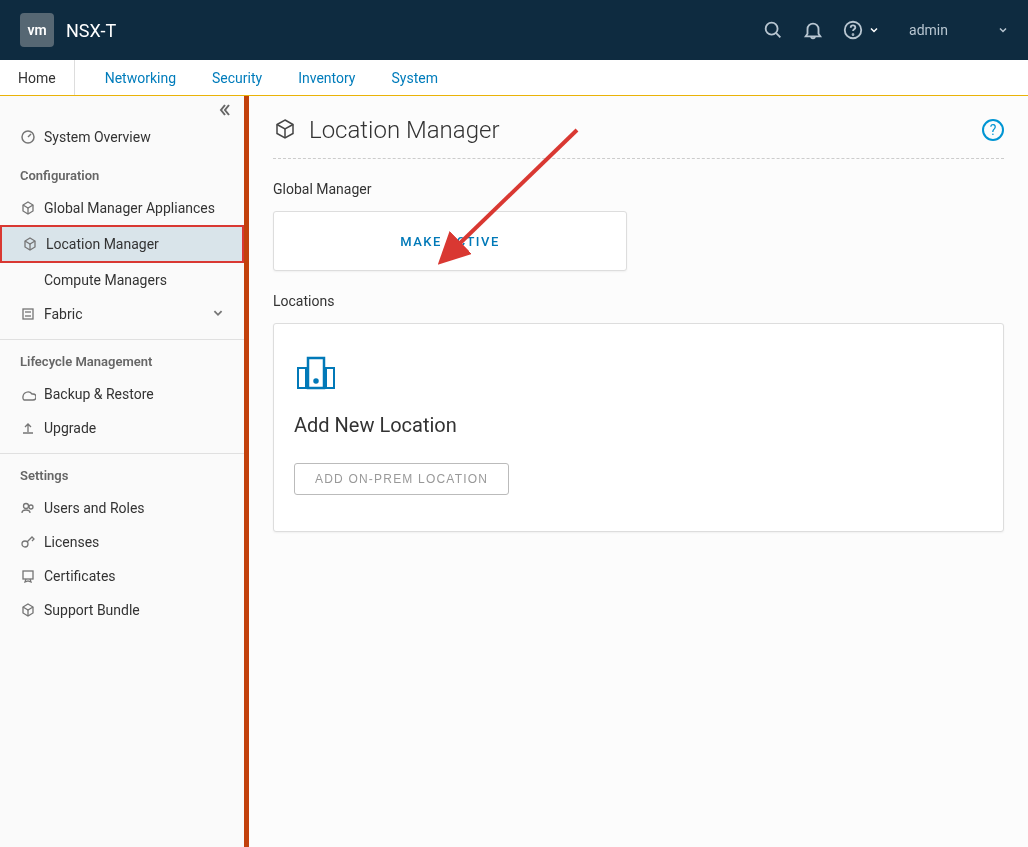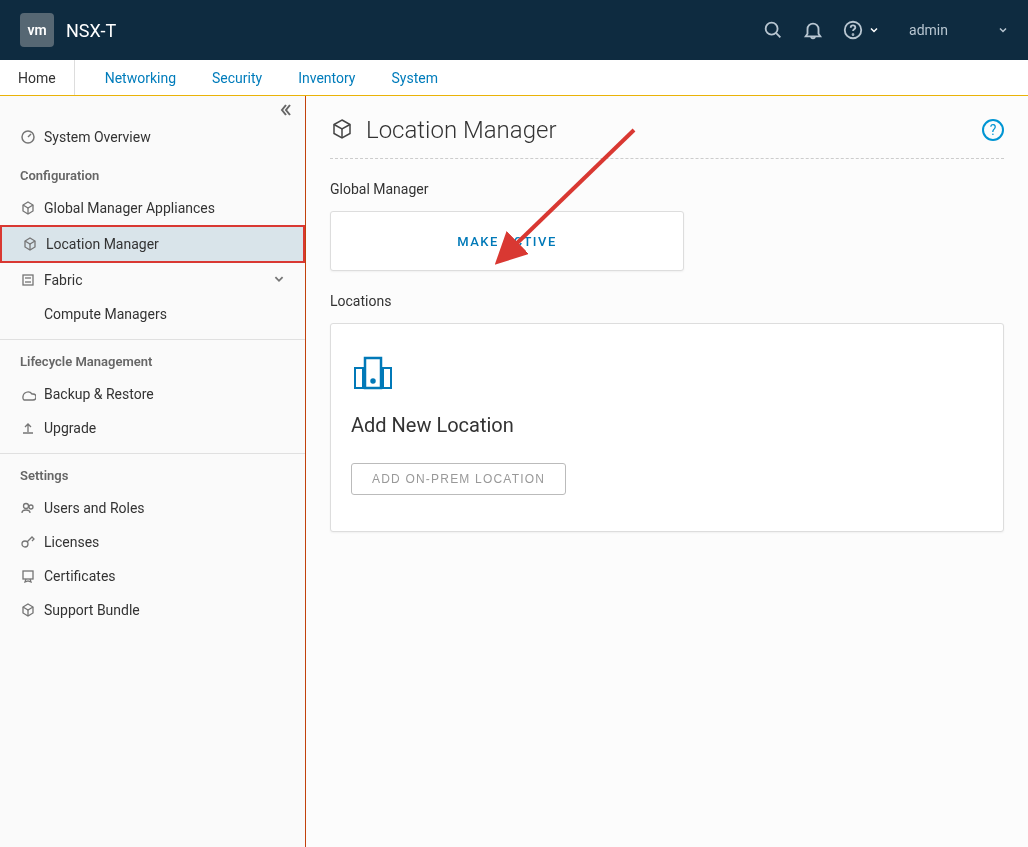--- a/index.html
+++ b/index.html
@@ -85,22 +85,22 @@
     }
 
     
     .main {
       display: flex;
       height: calc(100% - 96px);
     }
 
     
     .sidebar {
-      width: 306px;
-      border-right: 1px solid #c2410c;
+      width: 249px;
+      border-right: 5px solid #c2410c;
       background: #fafafa;
       overflow-y: auto;
     }
     .sidebar-collapse {
       display: flex;
       justify-content: flex-end;
       padding: 6px 12px 2px;
     }
     .sidebar-collapse svg { width: 16px; height: 16px; cursor:pointer; color: #666; }
     .sidebar-section-label {
@@ -324,38 +324,38 @@
       <span class="sicon">
         <svg viewBox="0 0 16 16" fill="none" stroke="currentColor" stroke-width="1.3">
             <path d="M8 2L13 5v6l-5 3-5-3V5l5-3z"></path>
             <path d="M3 5l5 3 5-3"></path>
             <path d="M8 8v6"></path>
           </svg>
       </span>
       <span>Location Manager</span>
     </div>
 
+    <div class="sidebar-item nested">
+      <span>Compute Managers</span>
+    </div>
+
     <div class="sidebar-item">
       <span class="sicon">
         <svg viewBox="0 0 16 16" fill="none" stroke="currentColor" stroke-width="1.3">
             <rect x="3" y="3" width="10" height="10"></rect>
             <line x1="5" y1="6" x2="11" y2="6"></line>
             <line x1="5" y1="10" x2="11" y2="10"></line>
           </svg>
       </span>
       <span>Fabric</span>
       <span class="expand">
         <svg width="12" height="12" viewBox="0 0 10 10" fill="none" stroke="currentColor" stroke-width="1.5">
             <path d="M2 3.5L5 6.5L8 3.5"></path>
           </svg>
       </span>
-    </div>
-
-    <div class="sidebar-item nested">
-      <span>Compute Managers</span>
     </div>
 
     <div class="sidebar-divider"></div>
     <div class="sidebar-section-label">Lifecycle Management</div>
 
     <div class="sidebar-item">
       <span class="sicon">
         <svg viewBox="0 0 16 16" fill="none" stroke="currentColor" stroke-width="1.3">
             <path d="M3 11a5 5 0 019-3h1a3 3 0 010 6H4a3 3 0 01-1-3z"></path>
           </svg>

